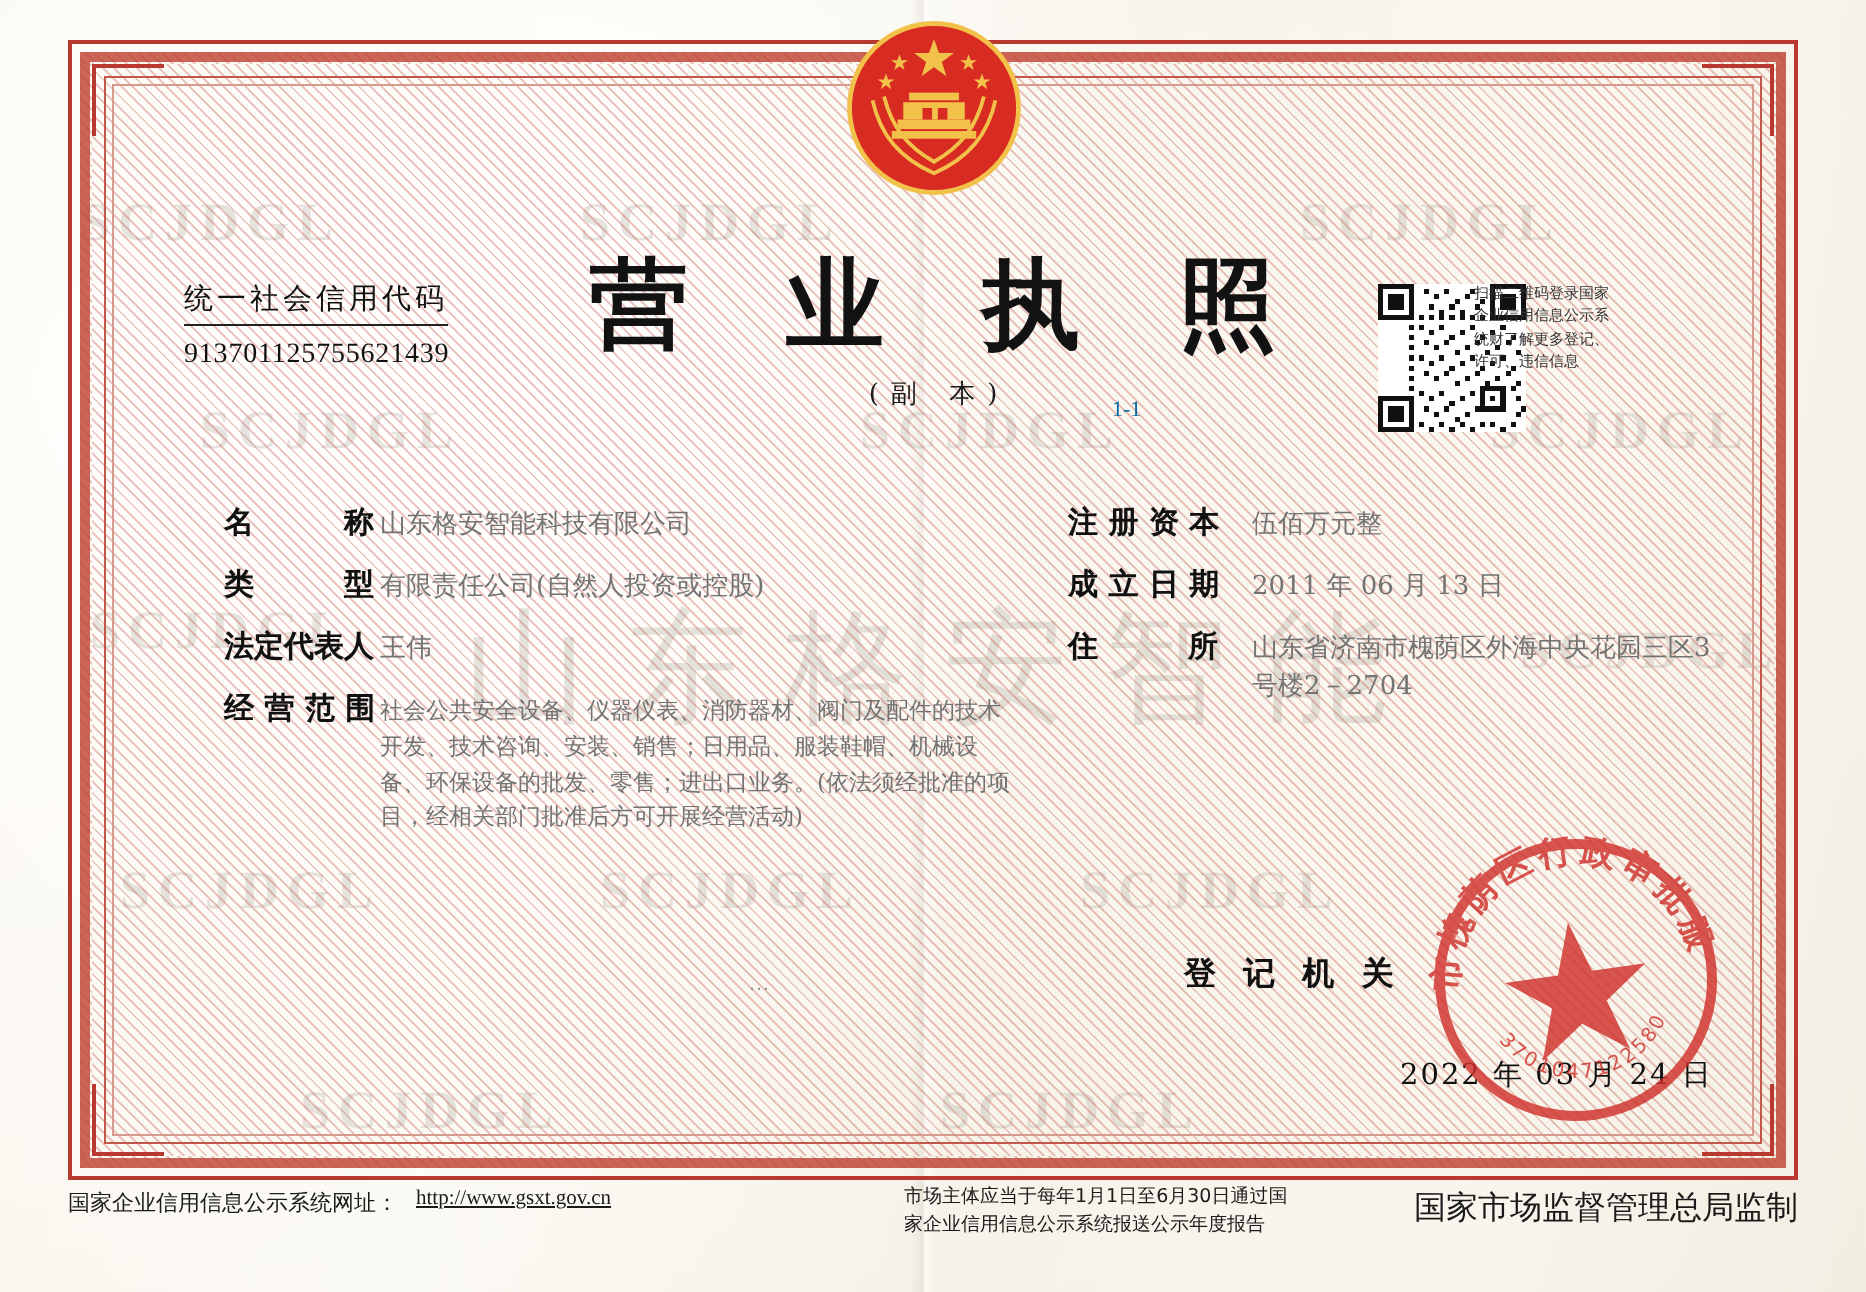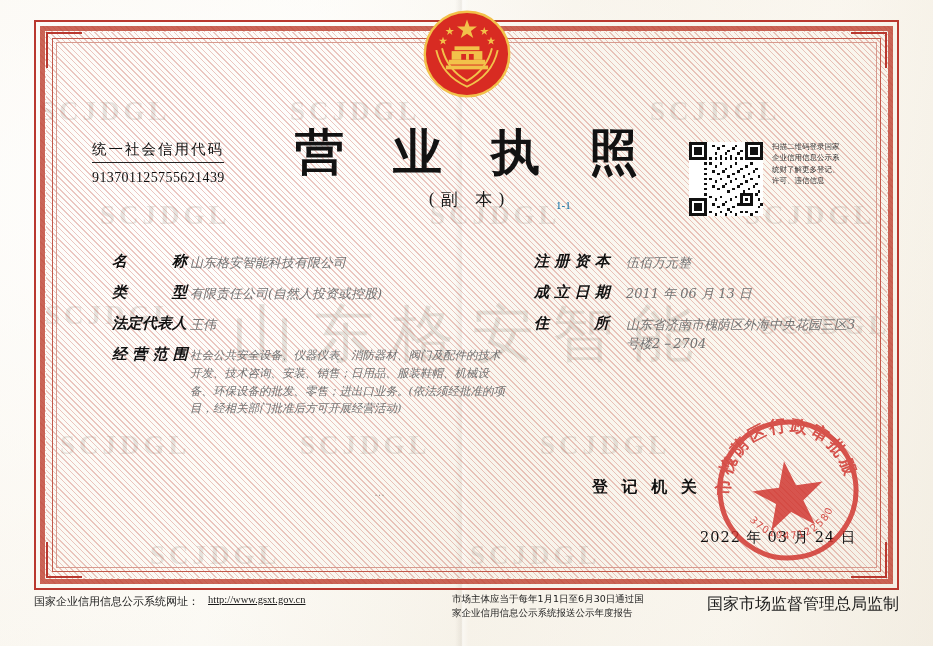--- a/index.html
+++ b/index.html
@@ -130,21 +130,21 @@
     font-size: 49px;
     font-weight: bold;
     letter-spacing: 16px;
     color: #121212;
     text-indent: 16px;
     line-height: 1.1;
   }
   .sub-title {
     margin-top: 8px;
     font-family: "DejaVu Serif", "Liberation Serif", serif;
-    font-size: 17px;
+    font-size: 13px;
     letter-spacing: 6px;
     color: #1a1a1a;
     text-indent: 6px;
   }
   .copy-no {
     position: absolute;
     left: 556px;
     top: 199px;
     font-size: 11px;
     color: #0369a1;
@@ -177,33 +177,33 @@
   .qr {
     position: absolute;
     left: 689px;
     top: 142px;
     width: 74px;
     height: 74px;
     background-color: #fff;
   }
   .qr-note {
     position: absolute;
-    left: 772px;
+    left: 737px;
     top: 141px;
     width: 70px;
     font-size: 7.5px;
     line-height: 1.5;
     color: #333;
     font-family: "DejaVu Sans", sans-serif;
   }
 
   
   .fields {
     position: absolute;
-    left: 0; top: 0; right: 0; bottom: 0; font-style: italic;
+    left: 0; top: 0; right: 0; bottom: 0;
   }
   .fld-label {
     position: absolute;
     font-family: "DejaVu Serif", "Liberation Serif", serif;
     font-size: 15px;
     font-weight: bold;
     color: #111;
     white-space: nowrap;
   }
   .fld-value {

